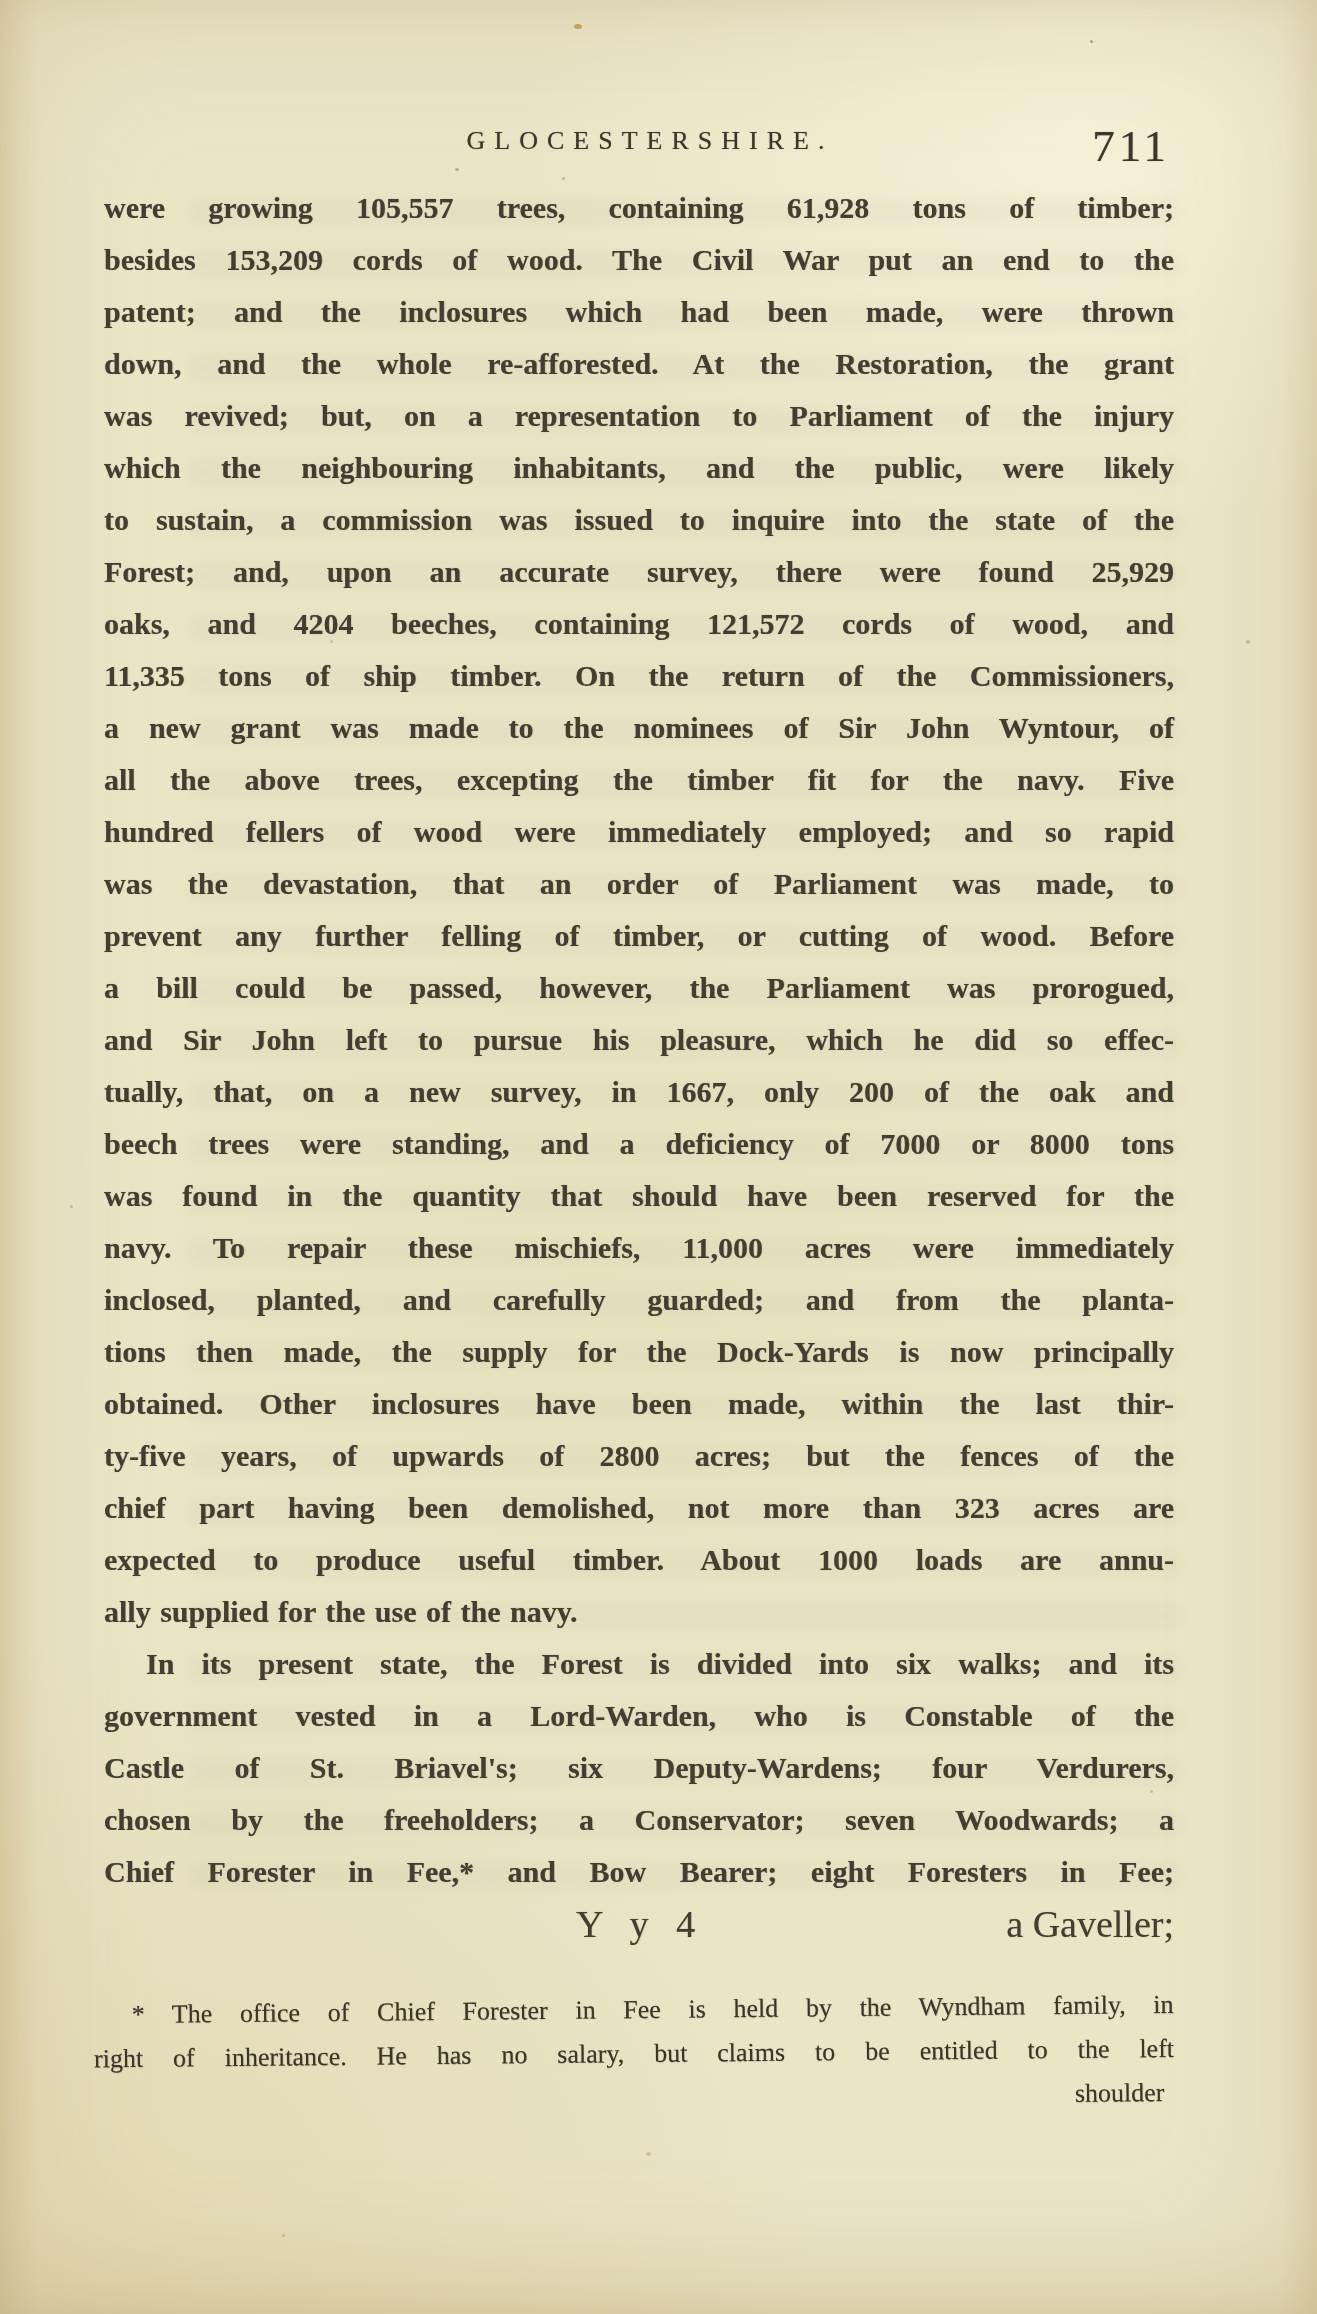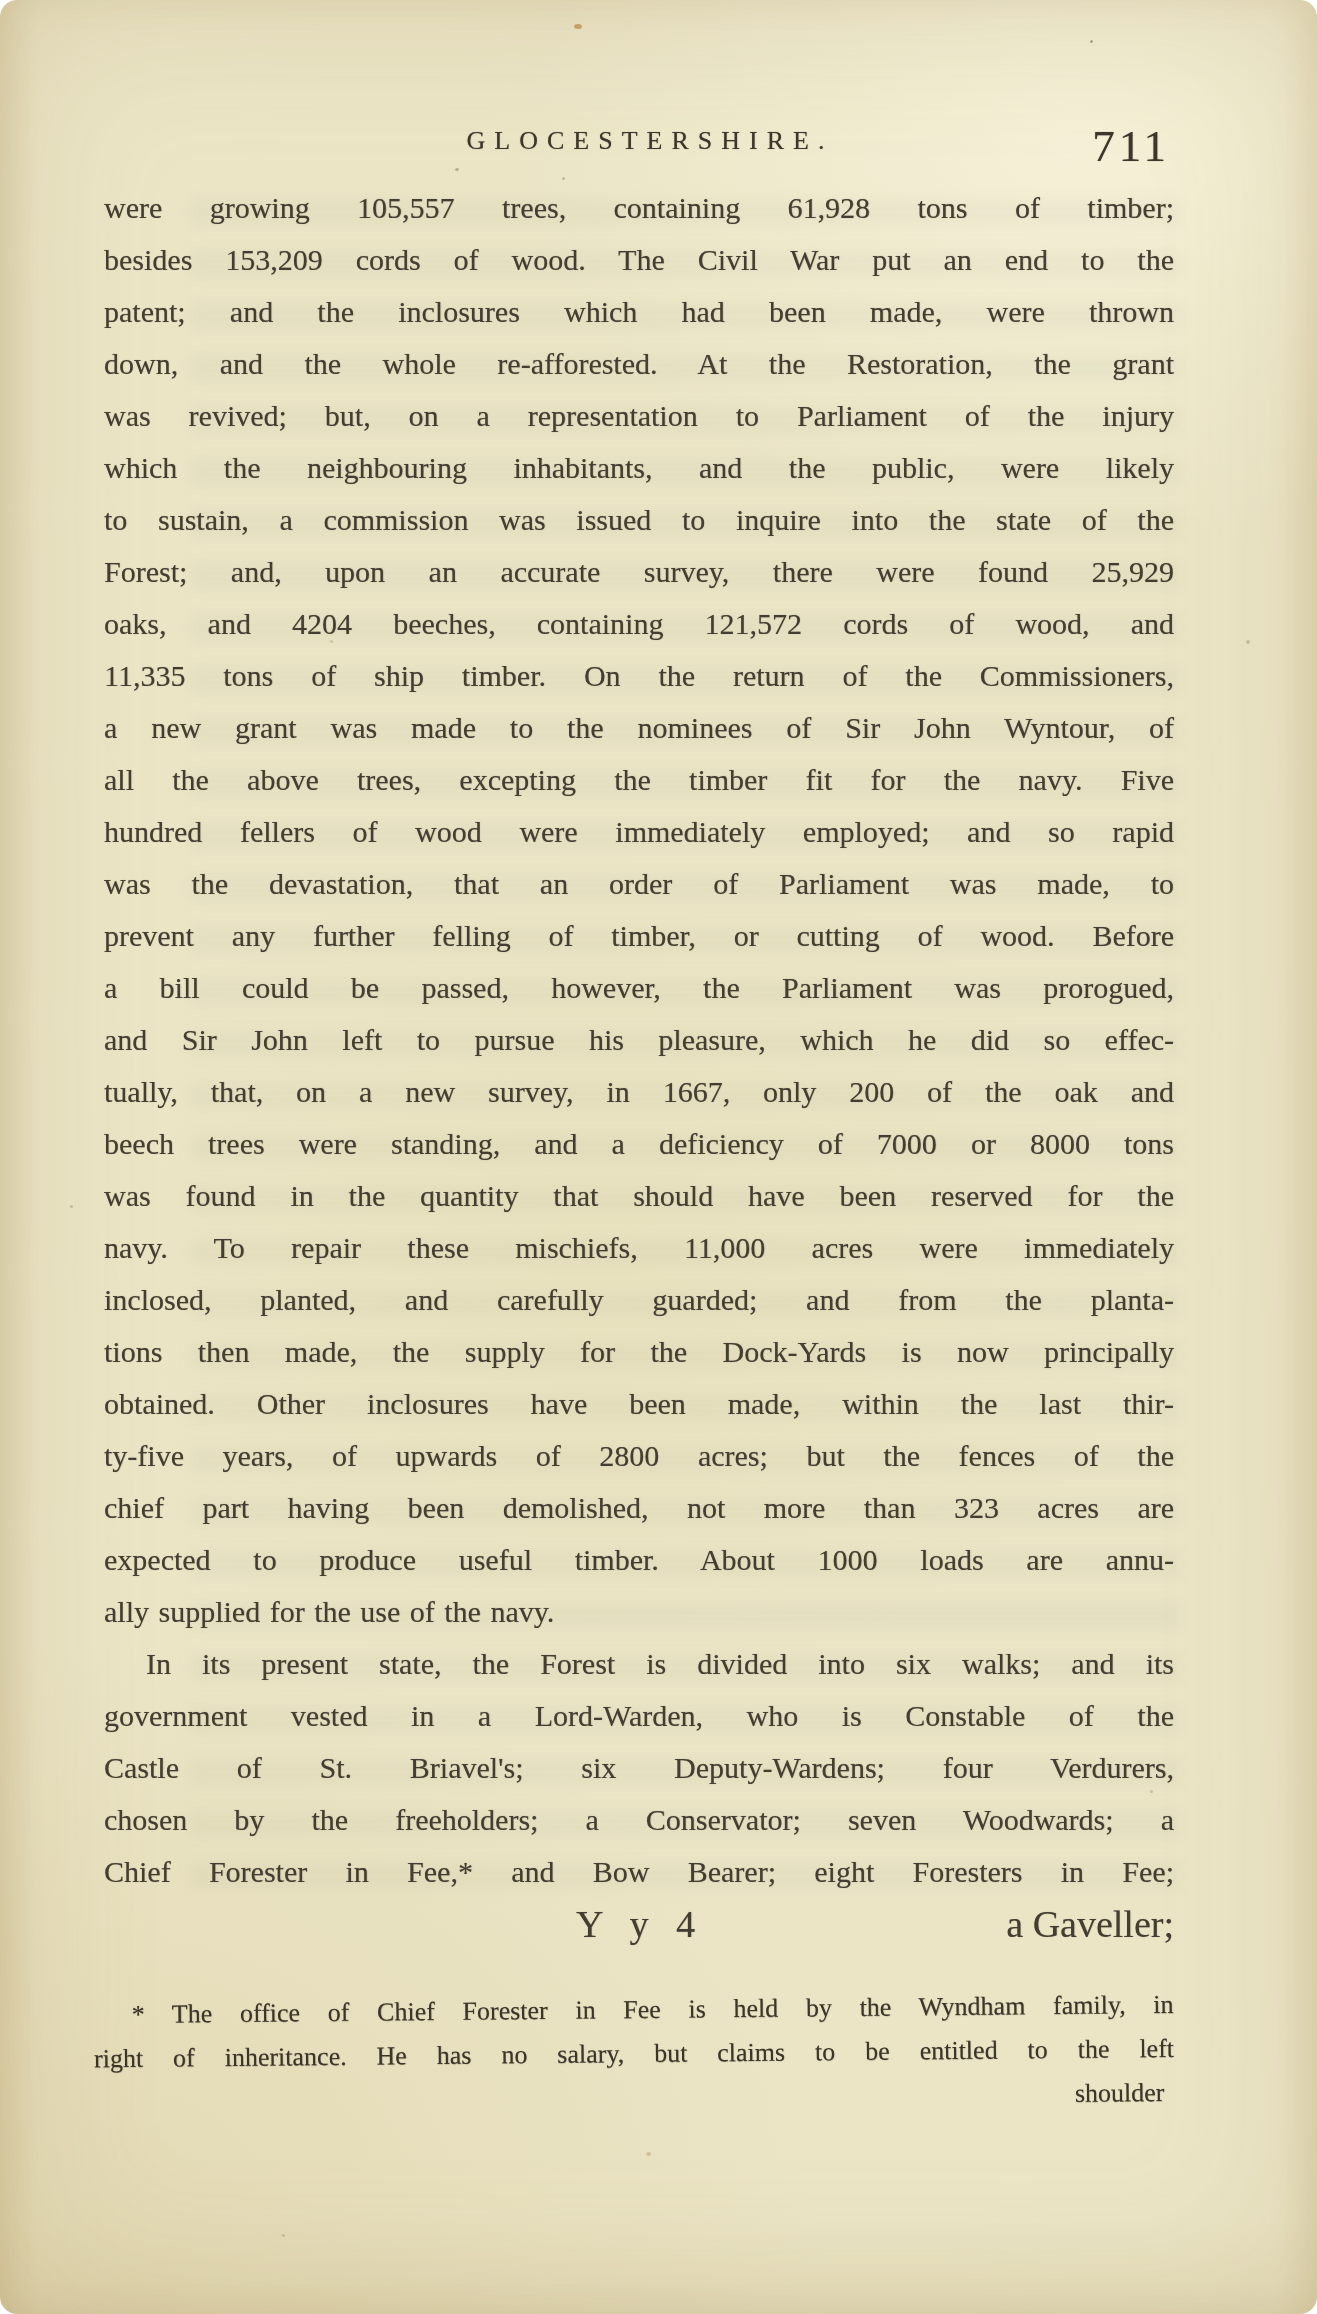--- a/index.html
+++ b/index.html
@@ -12,21 +12,20 @@
     background-color:#ebe5c6;
     background-image:
       radial-gradient(ellipse 900px 650px at 82% 6%, rgba(255,252,232,0.50), transparent 62%),
       radial-gradient(ellipse 1100px 900px at 8% 96%, rgba(187,160,92,0.16), transparent 65%),
       radial-gradient(ellipse 800px 600px at 45% 55%, rgba(214,196,128,0.10), transparent 70%),
       linear-gradient(90deg, rgba(170,140,75,0.12), rgba(170,140,75,0) 3%),
       linear-gradient(270deg, rgba(170,140,75,0.09), rgba(170,140,75,0) 3%),
       linear-gradient(0deg, rgba(170,140,75,0.08), rgba(170,140,75,0) 4%);
     box-shadow: inset 0 0 160px rgba(146,117,58,0.20), inset 0 0 34px rgba(146,117,58,0.10);
     color:#413a30;
-    border-radius:17px;
   }
   
   .ghost{
     position:absolute;left:190px;top:200px;width:990px;height:1700px;
     background:repeating-linear-gradient(180deg, rgba(108,114,88,0.05) 0 24px, rgba(0,0,0,0) 24px 52px);
     filter:blur(7px);
     pointer-events:none;
   }
   .header-row{
     position:absolute;left:104px;top:120px;width:1070px;height:46px;
@@ -46,20 +45,21 @@
     position:absolute;left:104px;top:182px;width:1070px;
     font-size:30px;line-height:52px;color:#443d32;
     text-shadow:0.3px 0.4px 0.9px rgba(58,48,34,0.45);
     word-spacing:2px;
   }
   .tl{
     height:52px;
     text-align:justify;
     text-align-last:justify;
     text-justify:inter-word;
+    font-weight:bold;
   }
   .tl.plain{text-align:right;text-align-last:left;}
   .tl.indent{text-indent:42px;}
   .sig-row{
     position:absolute;left:104px;top:1898px;width:1070px;height:52px;
     font-size:38px;line-height:52px;color:#443d32;
     text-shadow:0.3px 0.4px 0.9px rgba(58,48,34,0.45);
   }
   .sig-mark{
     position:absolute;left:50%;transform:translateX(-52%);

